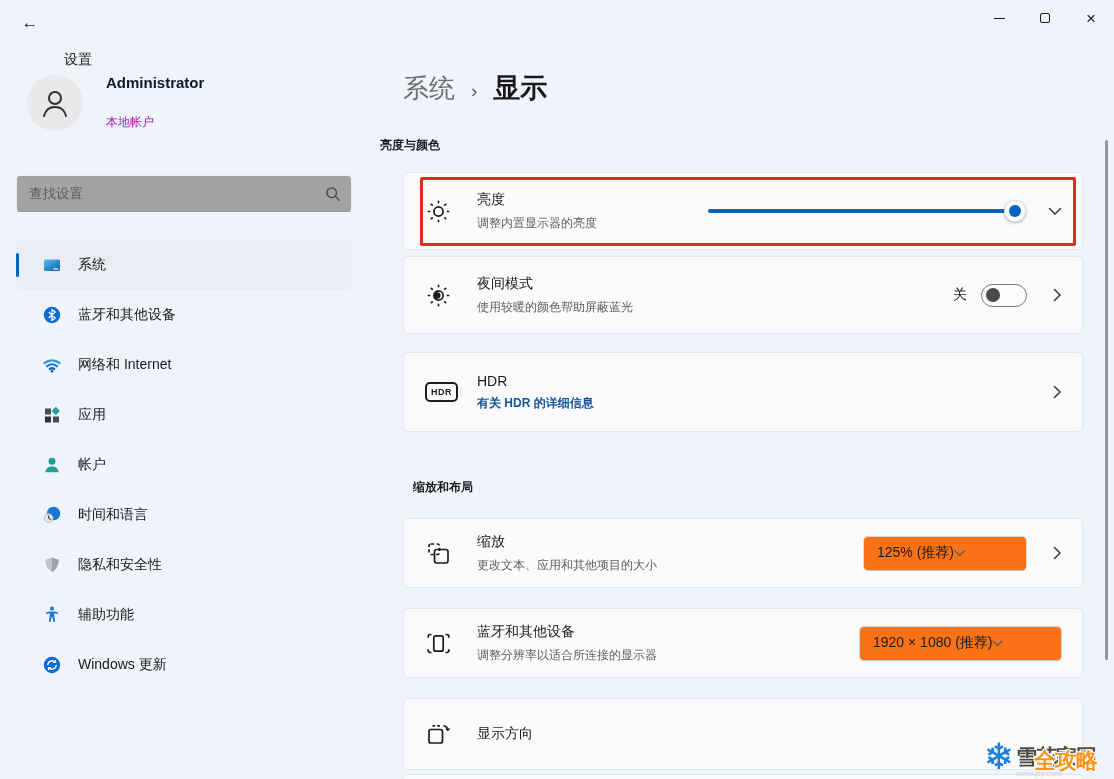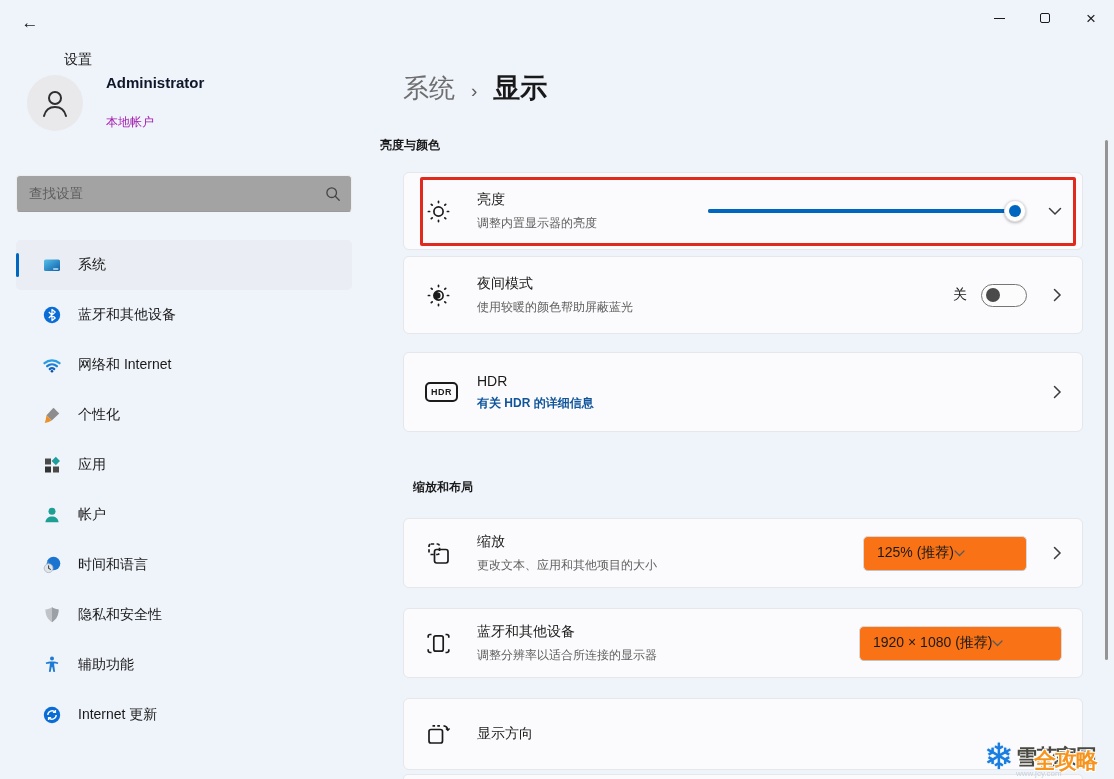--- a/index.html
+++ b/index.html
@@ -241,29 +241,20 @@
       <svg width="20" height="20" viewBox="0 0 20 20">
         <path d="M2.5 8.2a11.4 11.4 0 0115 0" stroke="#2d9de0" stroke-width="2.3" fill="none" stroke-linecap="round"></path>
         <path d="M5.2 11.2a7.3 7.3 0 019.6 0" stroke="#1b7fd4" stroke-width="2.3" fill="none" stroke-linecap="round"></path>
         <path d="M7.8 14a3.6 3.6 0 014.4 0" stroke="#1565c0" stroke-width="2.3" fill="none" stroke-linecap="round"></path>
         <circle cx="10" cy="16.2" r="1.3" fill="#0d4f9e"></circle>
       </svg>
     </span>
     <span class="nav-label">网络和 Internet</span>
   </div>
 
-  <div class="nav-item">
-    <span class="nav-icon">
-      <svg width="20" height="20" viewBox="0 0 20 20">
-        <path d="M11.5 2.8l5.7 5.7-7.4 7-5.3-5.3z" fill="#8d8d8d"></path>
-        <path d="M4.5 10.2l5.3 5.3-3.1 1.6-3.9.9 1-3.8z" fill="#e8912d"></path>
-      </svg>
-    </span>
-    <span class="nav-label">个性化</span>
-  </div>
 
   <div class="nav-item">
     <span class="nav-icon">
       <svg width="20" height="20" viewBox="0 0 20 20">
         <rect x="3" y="3.5" width="6" height="6" fill="#4a4a4a"></rect>
         <rect x="3" y="11.5" width="6" height="6" fill="#333"></rect>
         <rect x="11" y="11.5" width="6" height="6" fill="#4a4a4a"></rect>
         <path d="M13.8 1.8l4.2 4.2-4.2 4.2-4.2-4.2z" fill="#1f9e9e"></path>
       </svg>
     </span>
@@ -313,21 +304,21 @@
   </div>
 
   <div class="nav-item">
     <span class="nav-icon">
       <svg width="20" height="20" viewBox="0 0 20 20">
         <circle cx="10" cy="10" r="8.2" fill="#0a6cd6"></circle>
         <path d="M5.8 10a4.2 4.2 0 017.4-2.7M14.2 10a4.2 4.2 0 01-7.4 2.7" stroke="#fff" stroke-width="1.4" fill="none"></path>
         <path d="M13.4 4.9v2.5h-2.5M6.6 15.1v-2.5h2.5" fill="none" stroke="#fff" stroke-width="1.4"></path>
       </svg>
     </span>
-    <span class="nav-label">Internet 更新</span>
+    <span class="nav-label">Windows 更新</span>
   </div>
 </div>
 
 <div class="breadcrumb">
   <span class="crumb-root">系统</span>
   <span class="crumb-sep">›</span>
   <span class="crumb-current">显示</span>
 </div>
 
 <div class="section-header sec-1">亮度与颜色</div>

